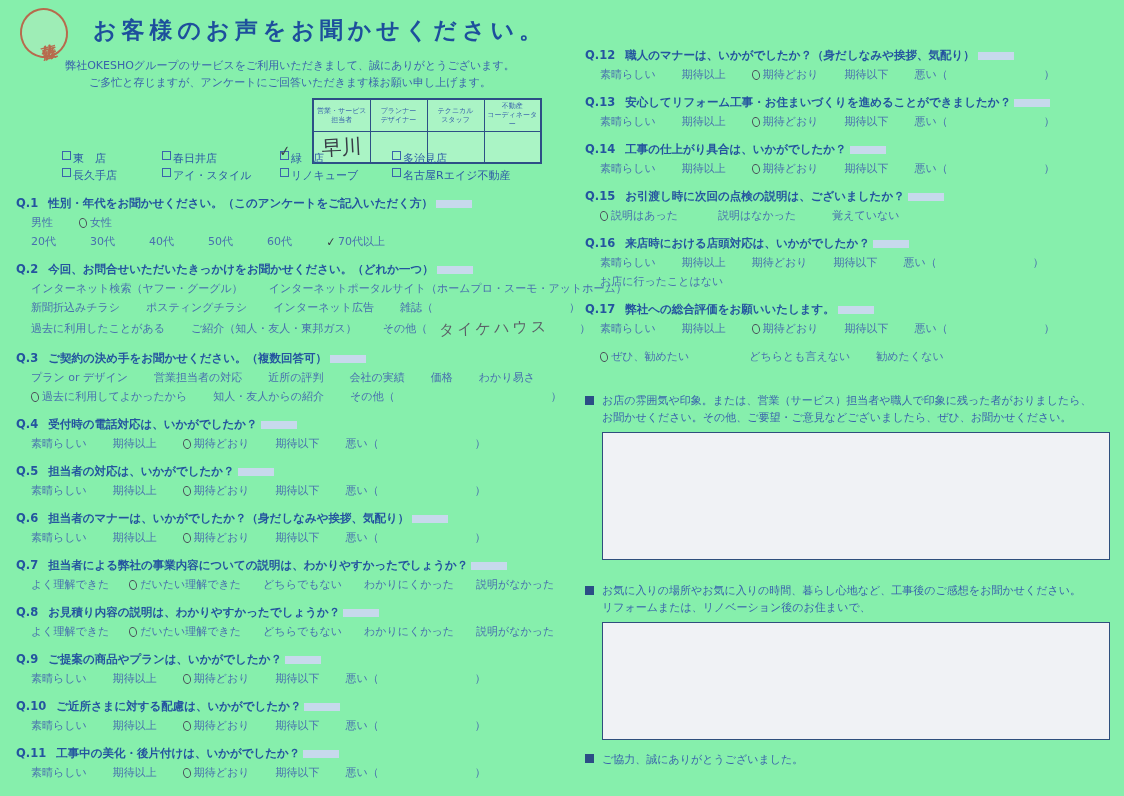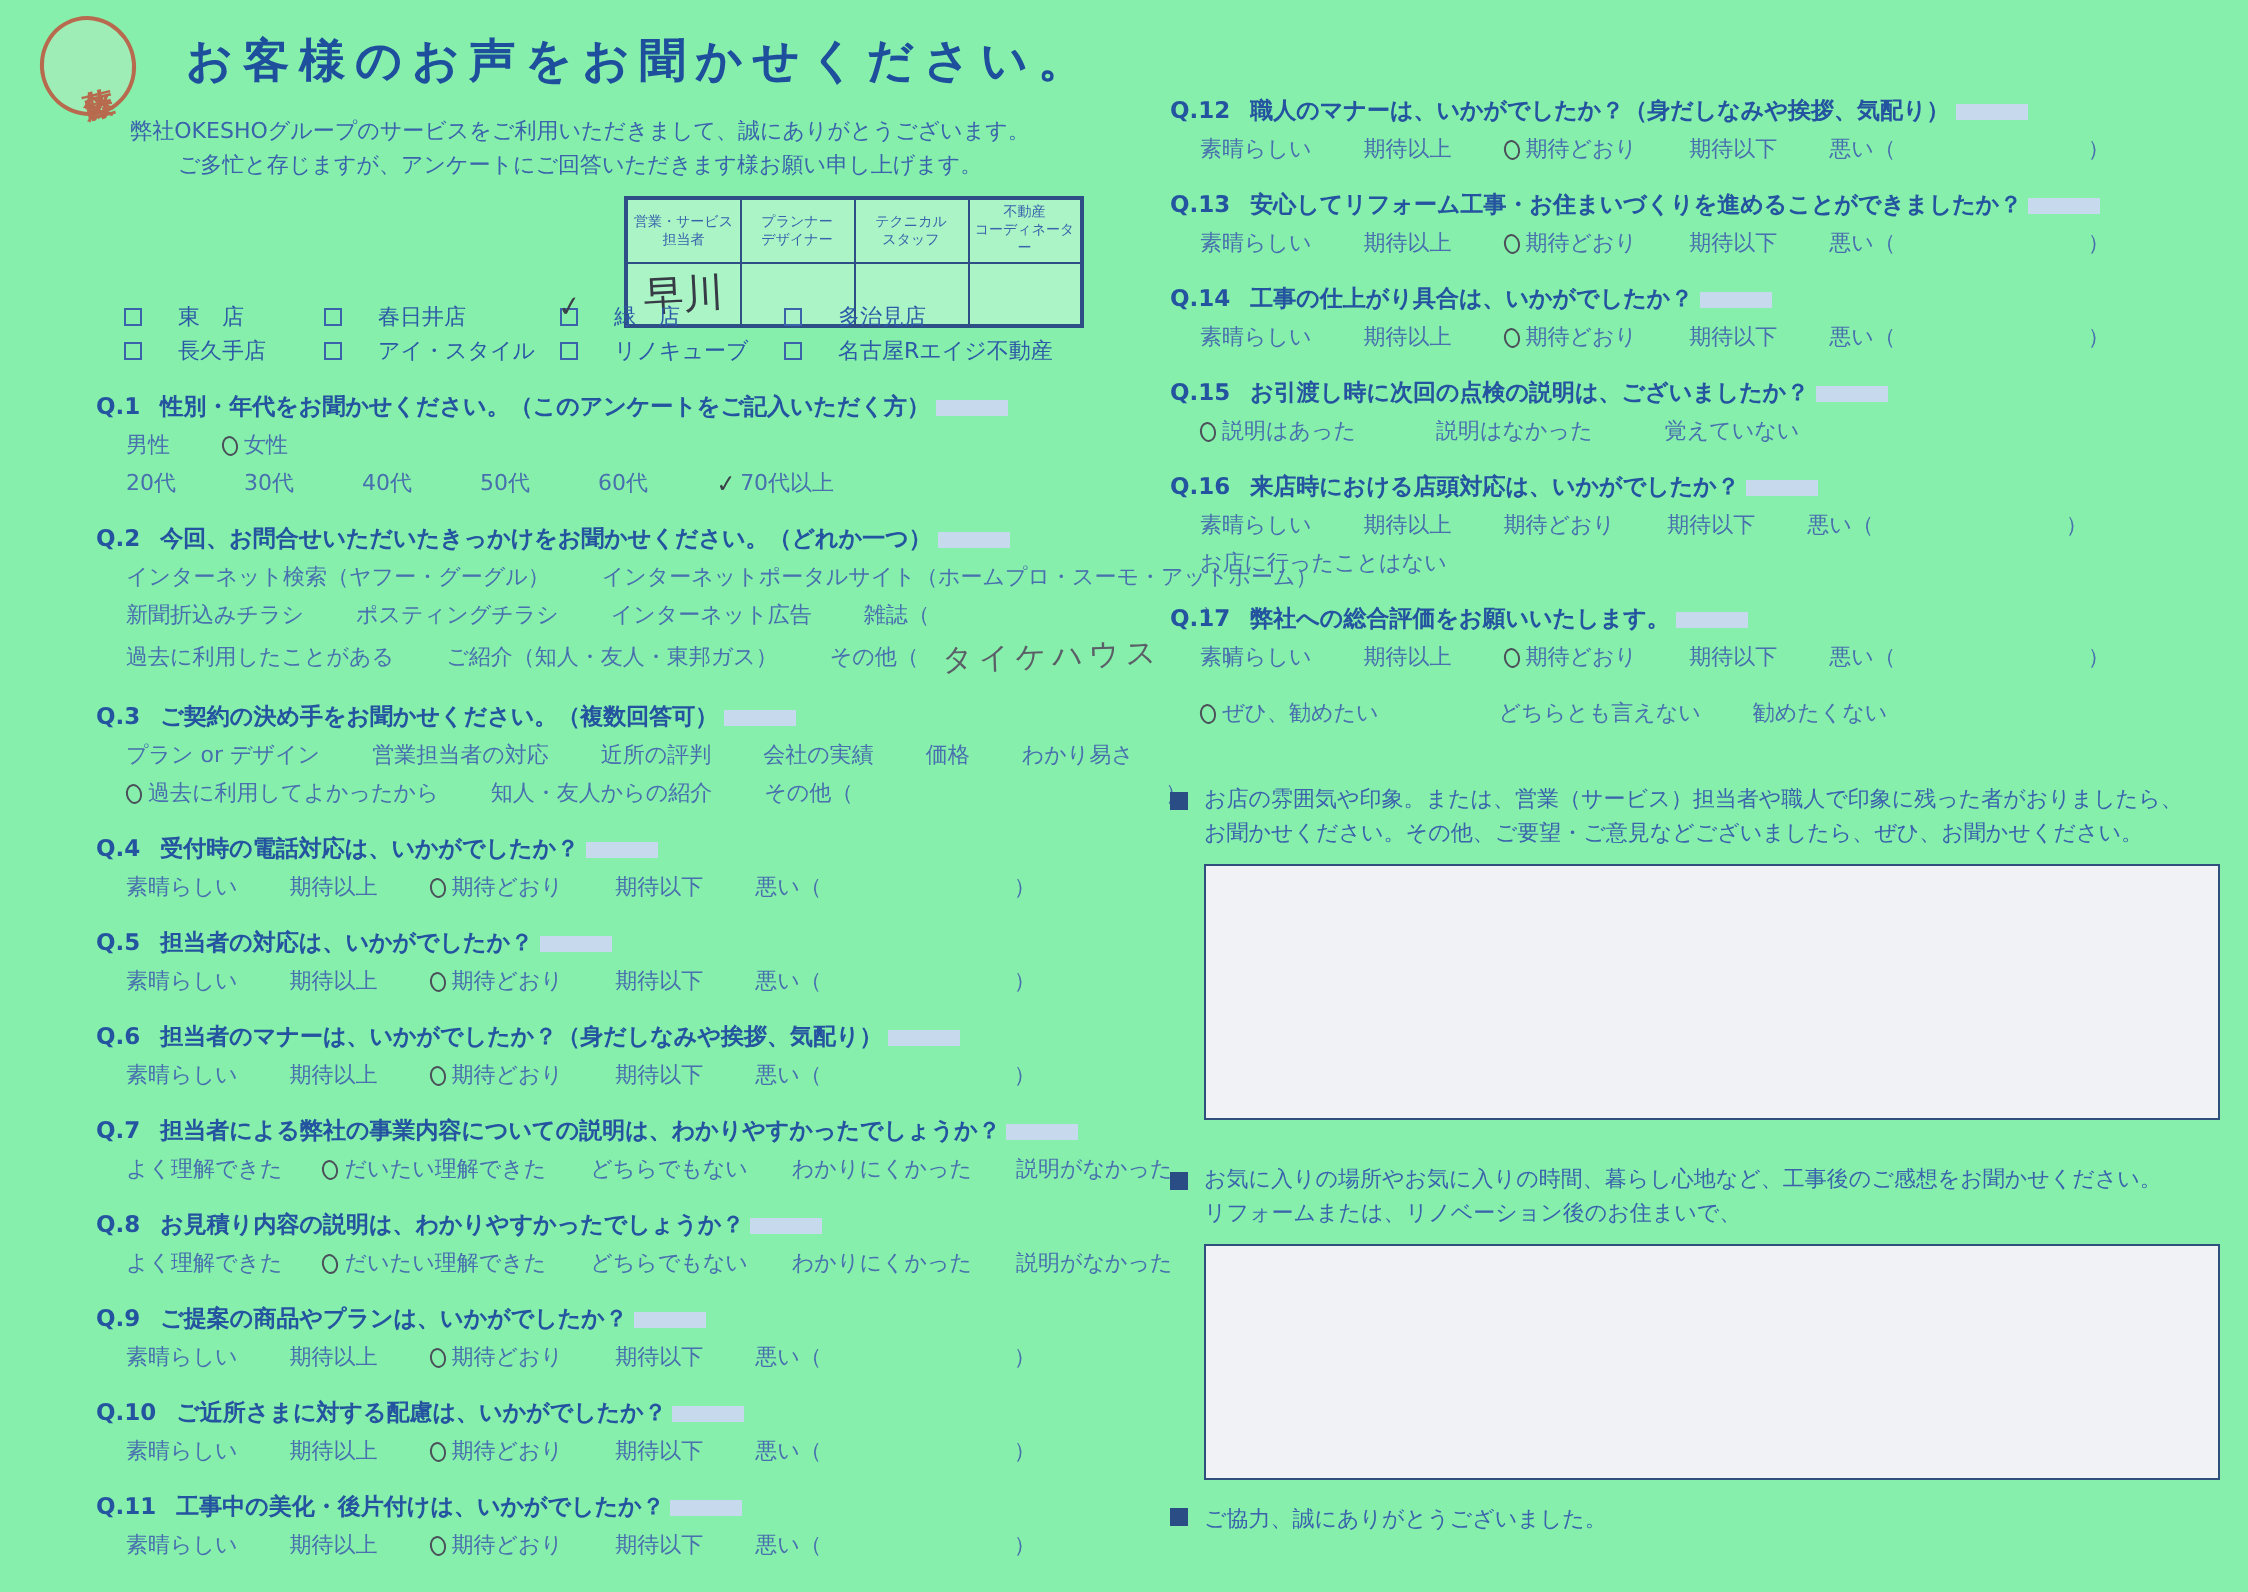--- a/index.html
+++ b/index.html
@@ -42,28 +42,28 @@
     padding: 2px 1px; line-height: 1.3; text-align: center;
   }
   .staff-table td { border: 1px solid #2d4f86; height: 31px; }
   .hand-name {
     display: block; text-align: center; font-size: 20px; color: #373b45;
     transform: rotate(-3deg); font-weight: 500;
   }
   
   .stores { position: absolute; left: 62px; top: 151px; width: 480px; }
   .store-row { display: grid; grid-template-columns: 100px 118px 112px auto; margin-bottom: 2px; }
-  .store { display: flex; align-items: center; gap: 18px; font-size: 11px; color: #2d5aa6; white-space: nowrap; }
+  .store { display: flex; align-items: flex-start; gap: 2px; font-size: 11px; color: #2d5aa6; white-space: nowrap; }
   .cb { position: relative; width: 9px; height: 9px; border: 1.3px solid #3a63ac; flex: 0 0 auto; }
   .cb .handcheck {
     position: absolute; left: -2px; top: -9px; font-size: 14px; color: #3c4049;
     transform: rotate(-8deg); font-weight: bold;
   }
   
-  #col-left  { position: absolute; left: 48px;  top: 196px; width: 512px; }
+  #col-left  { position: absolute; left: 16px;  top: 196px; width: 512px; }
   #col-right { position: absolute; left: 585px; top: 48px;  width: 525px; }
   .q { margin-bottom: 13px; }
   .q-head { font-size: 11.5px; font-weight: bold; color: #24549f; white-space: nowrap; }
   .q-head .qnum { margin-right: 10px; }
   .hl { display: inline-block; width: 36px; height: 8px; background: #c7d9ec; margin-left: 3px; vertical-align: -1px; }
   .q-line {
     display: flex; align-items: center; column-gap: 26px;
     padding-left: 15px; margin-top: 4px;
     font-size: 11px; color: #486fae; white-space: nowrap;
   }

